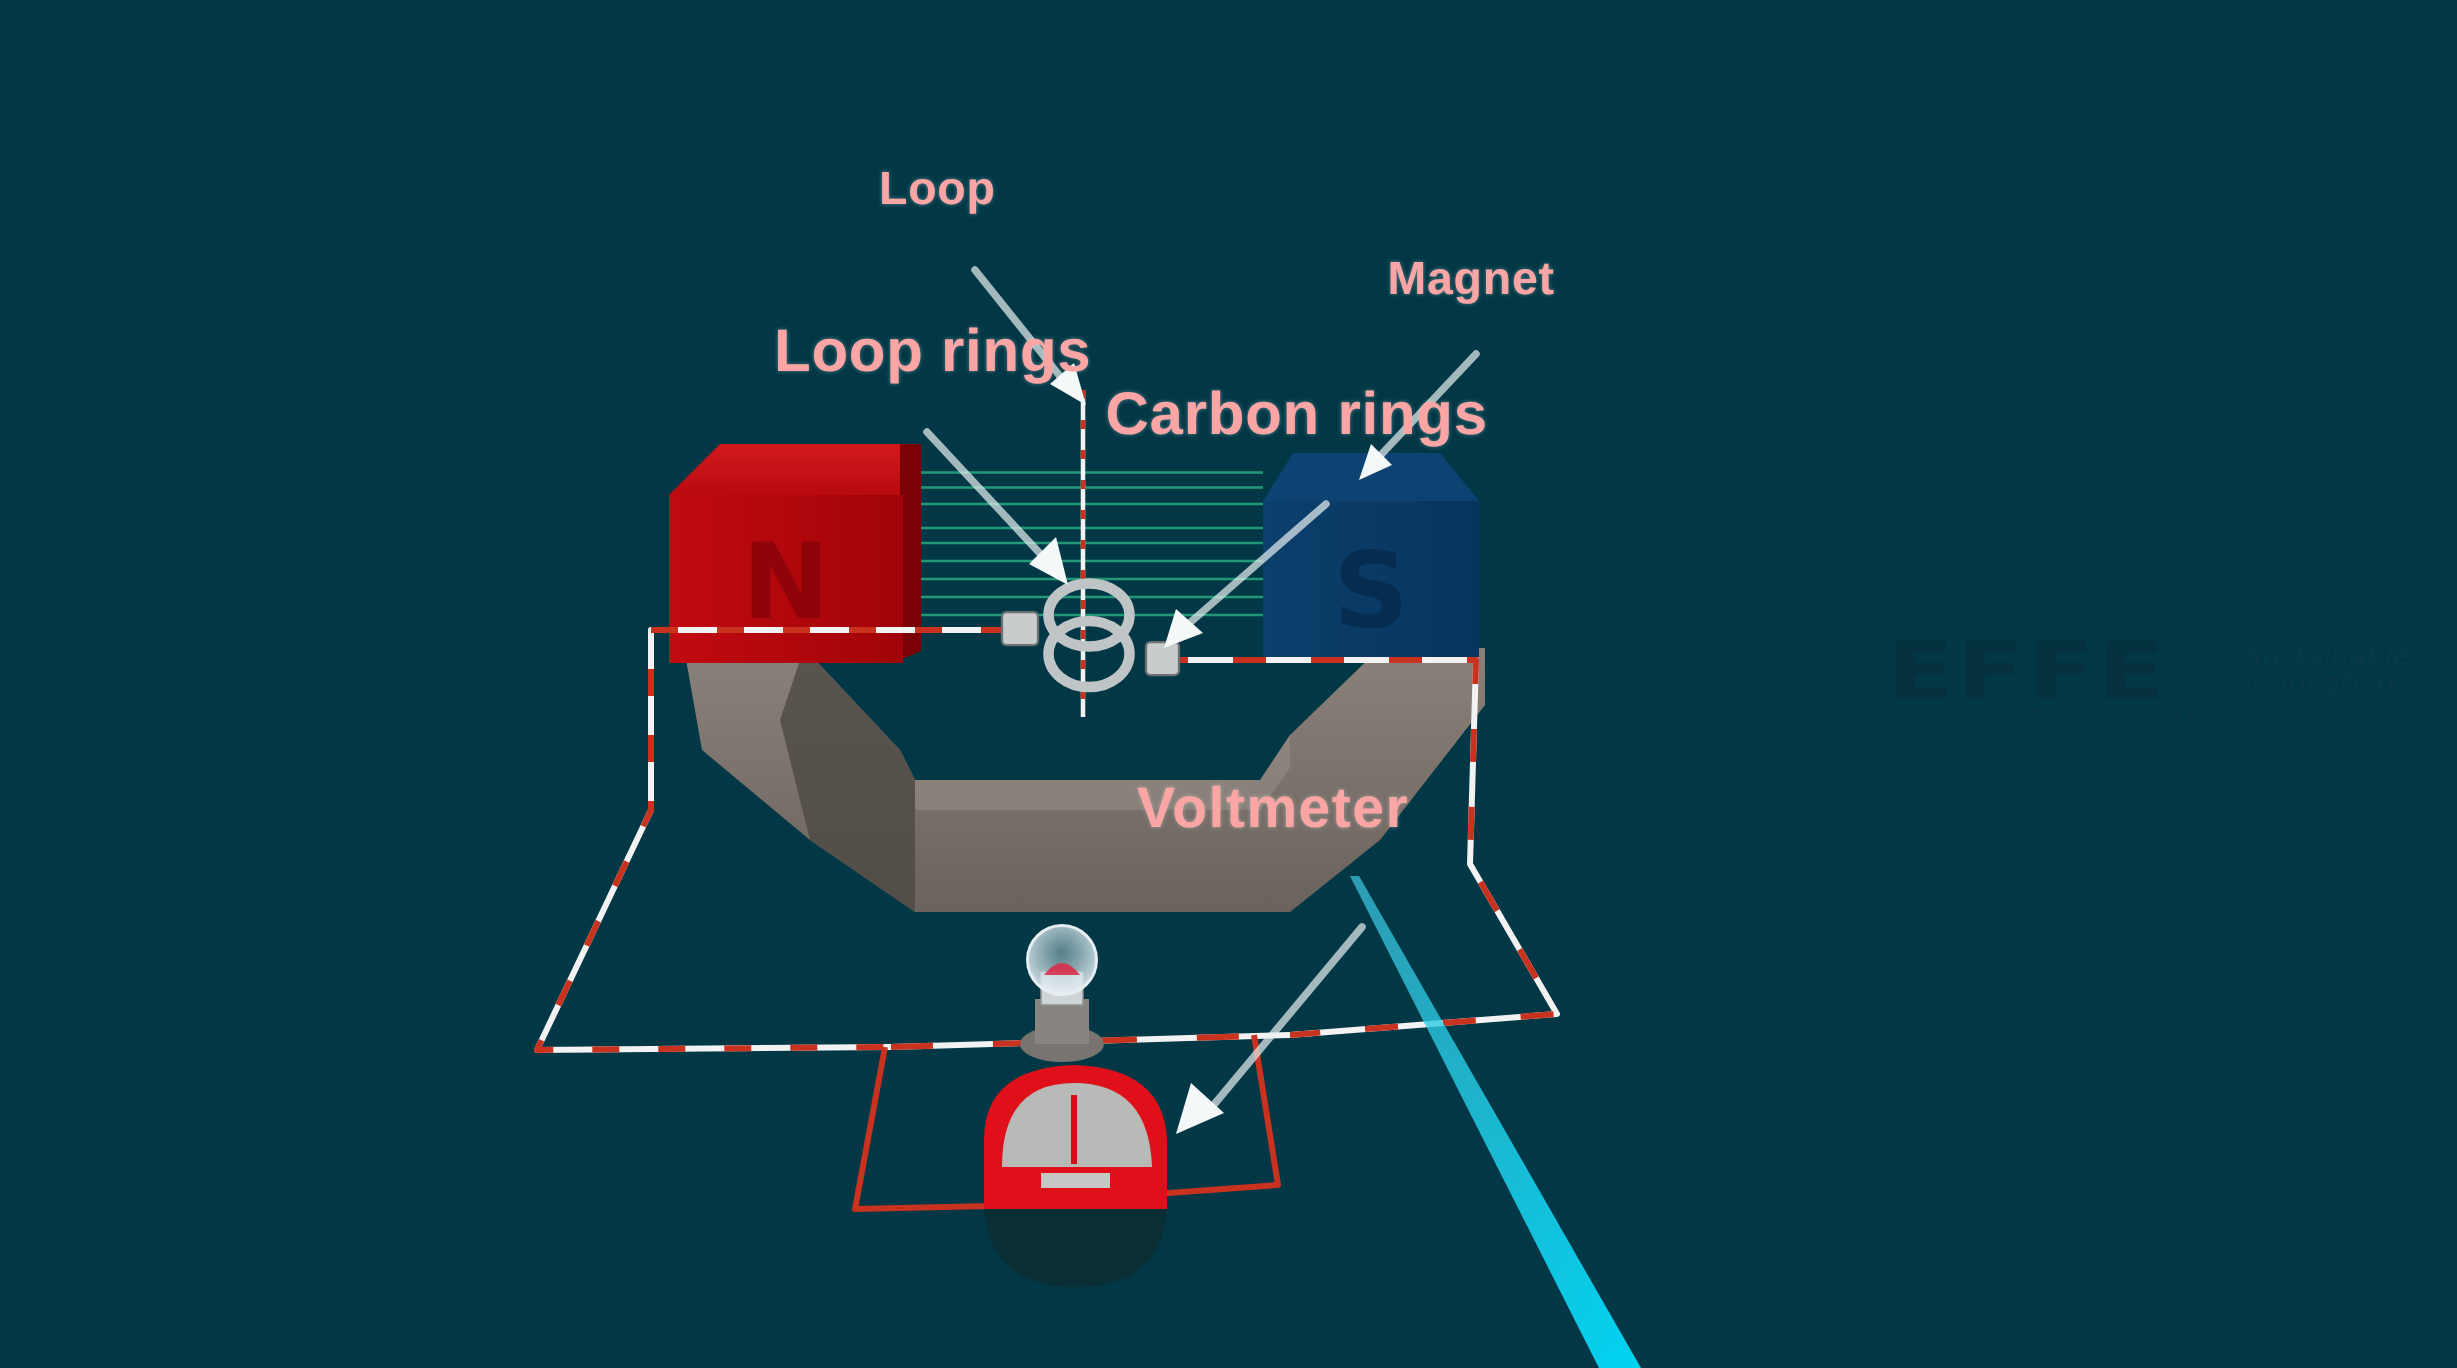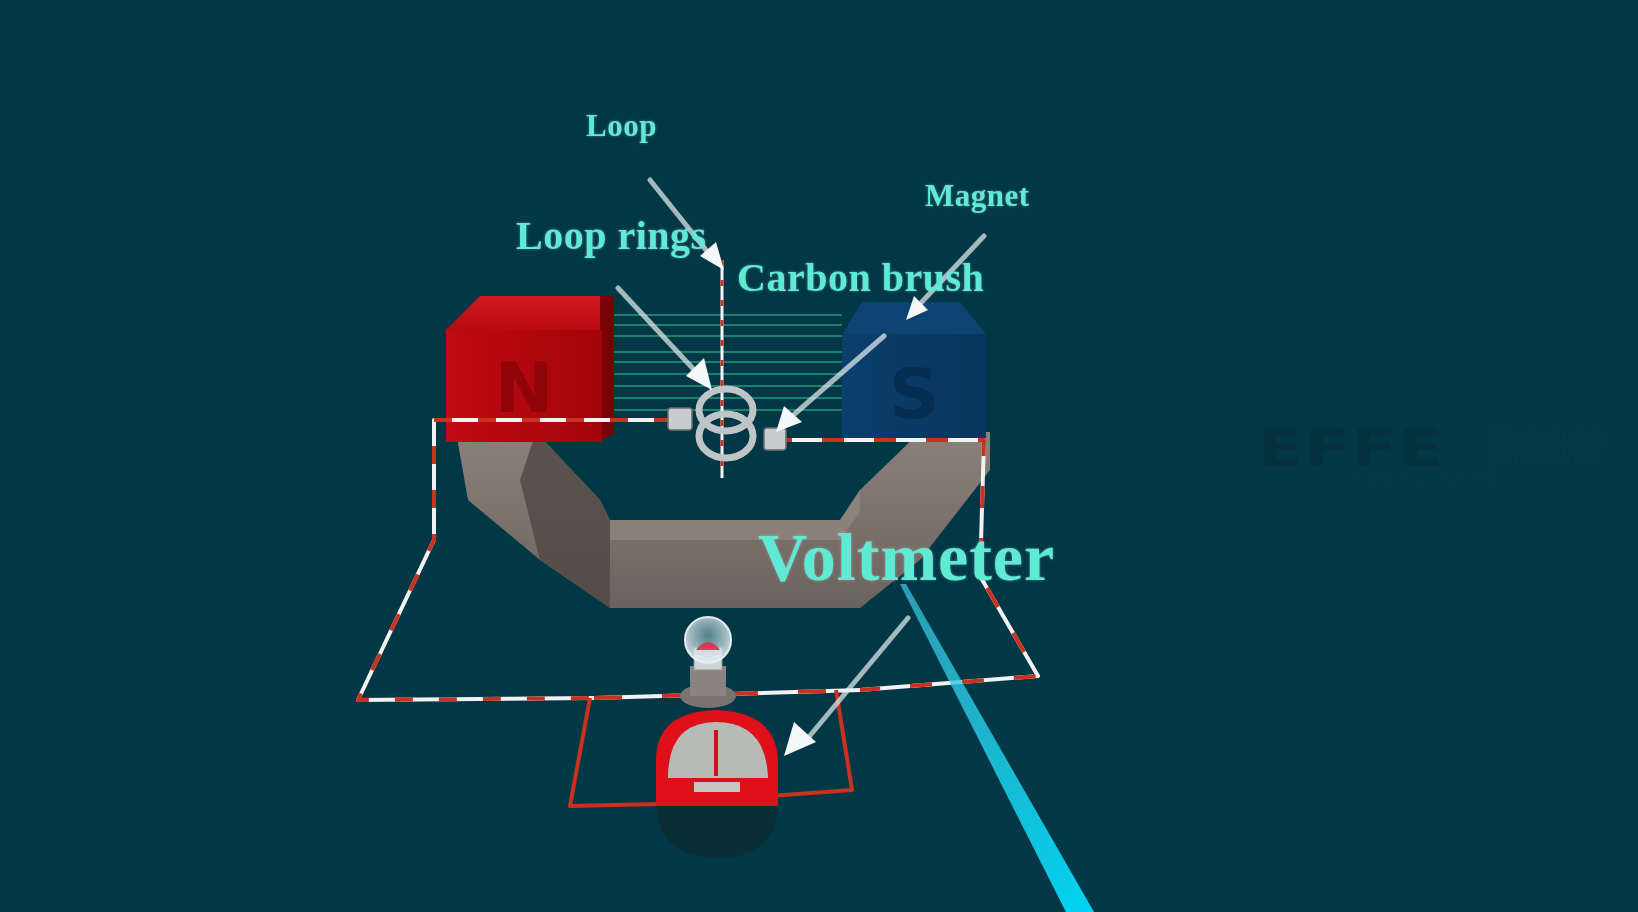--- a/index.html
+++ b/index.html
@@ -4,30 +4,30 @@
 <style>
   html, body { margin:0; padding:0; }
   body {
     width:1638px; height:912px; overflow:hidden;
     background:#023846;
     font-family:"DejaVu Sans", sans-serif;
     position:relative;
   }
   .scene { position:absolute; left:0; top:0; width:1638px; height:912px; }
   .label {
-    position:absolute; color:#5eead4; font-weight:bold;
-    font-family:Liberation Serif, serif;
+    position:absolute; color:#fca5a5; font-weight:bold;
+    font-family:Liberation Sans, sans-serif;
     white-space:nowrap; letter-spacing:0.5px;
     text-shadow:0 0 3px rgba(255,255,255,0.35);
   }
   .lbl-loop { left:586px; top:108px; font-size:31px; }
   .lbl-slip { left:516px; top:212px; font-size:40px; }
   .lbl-carbon { left:737px; top:254px; font-size:40px; }
-  .lbl-magnet { left:925px; top:178px; font-size:31px; }
-  .lbl-volt { left:758px; top:518px; font-size:68px; font-weight:bold; letter-spacing:1px; }
+  .lbl-magnet { left:925px; top:168px; font-size:31px; }
+  .lbl-volt { left:758px; top:518px; font-size:38px; font-weight:bold; letter-spacing:1px; }
 
   .logo {
     position:absolute; left:1258px; top:420px; width:340px; height:70px;
     color:#042f3b;
   }
   .logo-mark {
     position:absolute; left:0; top:2px; font-size:52px; font-weight:bold;
     font-family:"DejaVu Sans", sans-serif; letter-spacing:2px;
     color:#05303d; line-height:52px; transform:scaleX(1.25); transform-origin:left;
   }
@@ -161,21 +161,21 @@
     <polygon points="776,432 784,406 802,422" stroke="none"></polygon>
     <line x1="908" y1="618" x2="808" y2="738" opacity="0.7"></line>
     <polygon points="784,756 794,722 816,742" stroke="none"></polygon>
   </g>
 
   <polygon points="900,584 906,584 1094,912 1066,912" fill="url(#laser)"></polygon>
 </svg>
 
 <div class="label lbl-loop">Loop</div>
 <div class="label lbl-slip">Loop rings</div>
-<div class="label lbl-carbon">Carbon brush</div>
+<div class="label lbl-carbon">Carbon rings</div>
 <div class="label lbl-magnet">Magnet</div>
 <div class="label lbl-volt">Voltmeter</div>
 
 <div class="logo">
   <div class="logo-mark">EFFE</div>
   <div class="logo-sub">TECHNOLOGY</div>
   <div class="logo-divider"></div>
   <div class="logo-tag">
     <div>Sustainable</div>
     <div>innovation</div>

